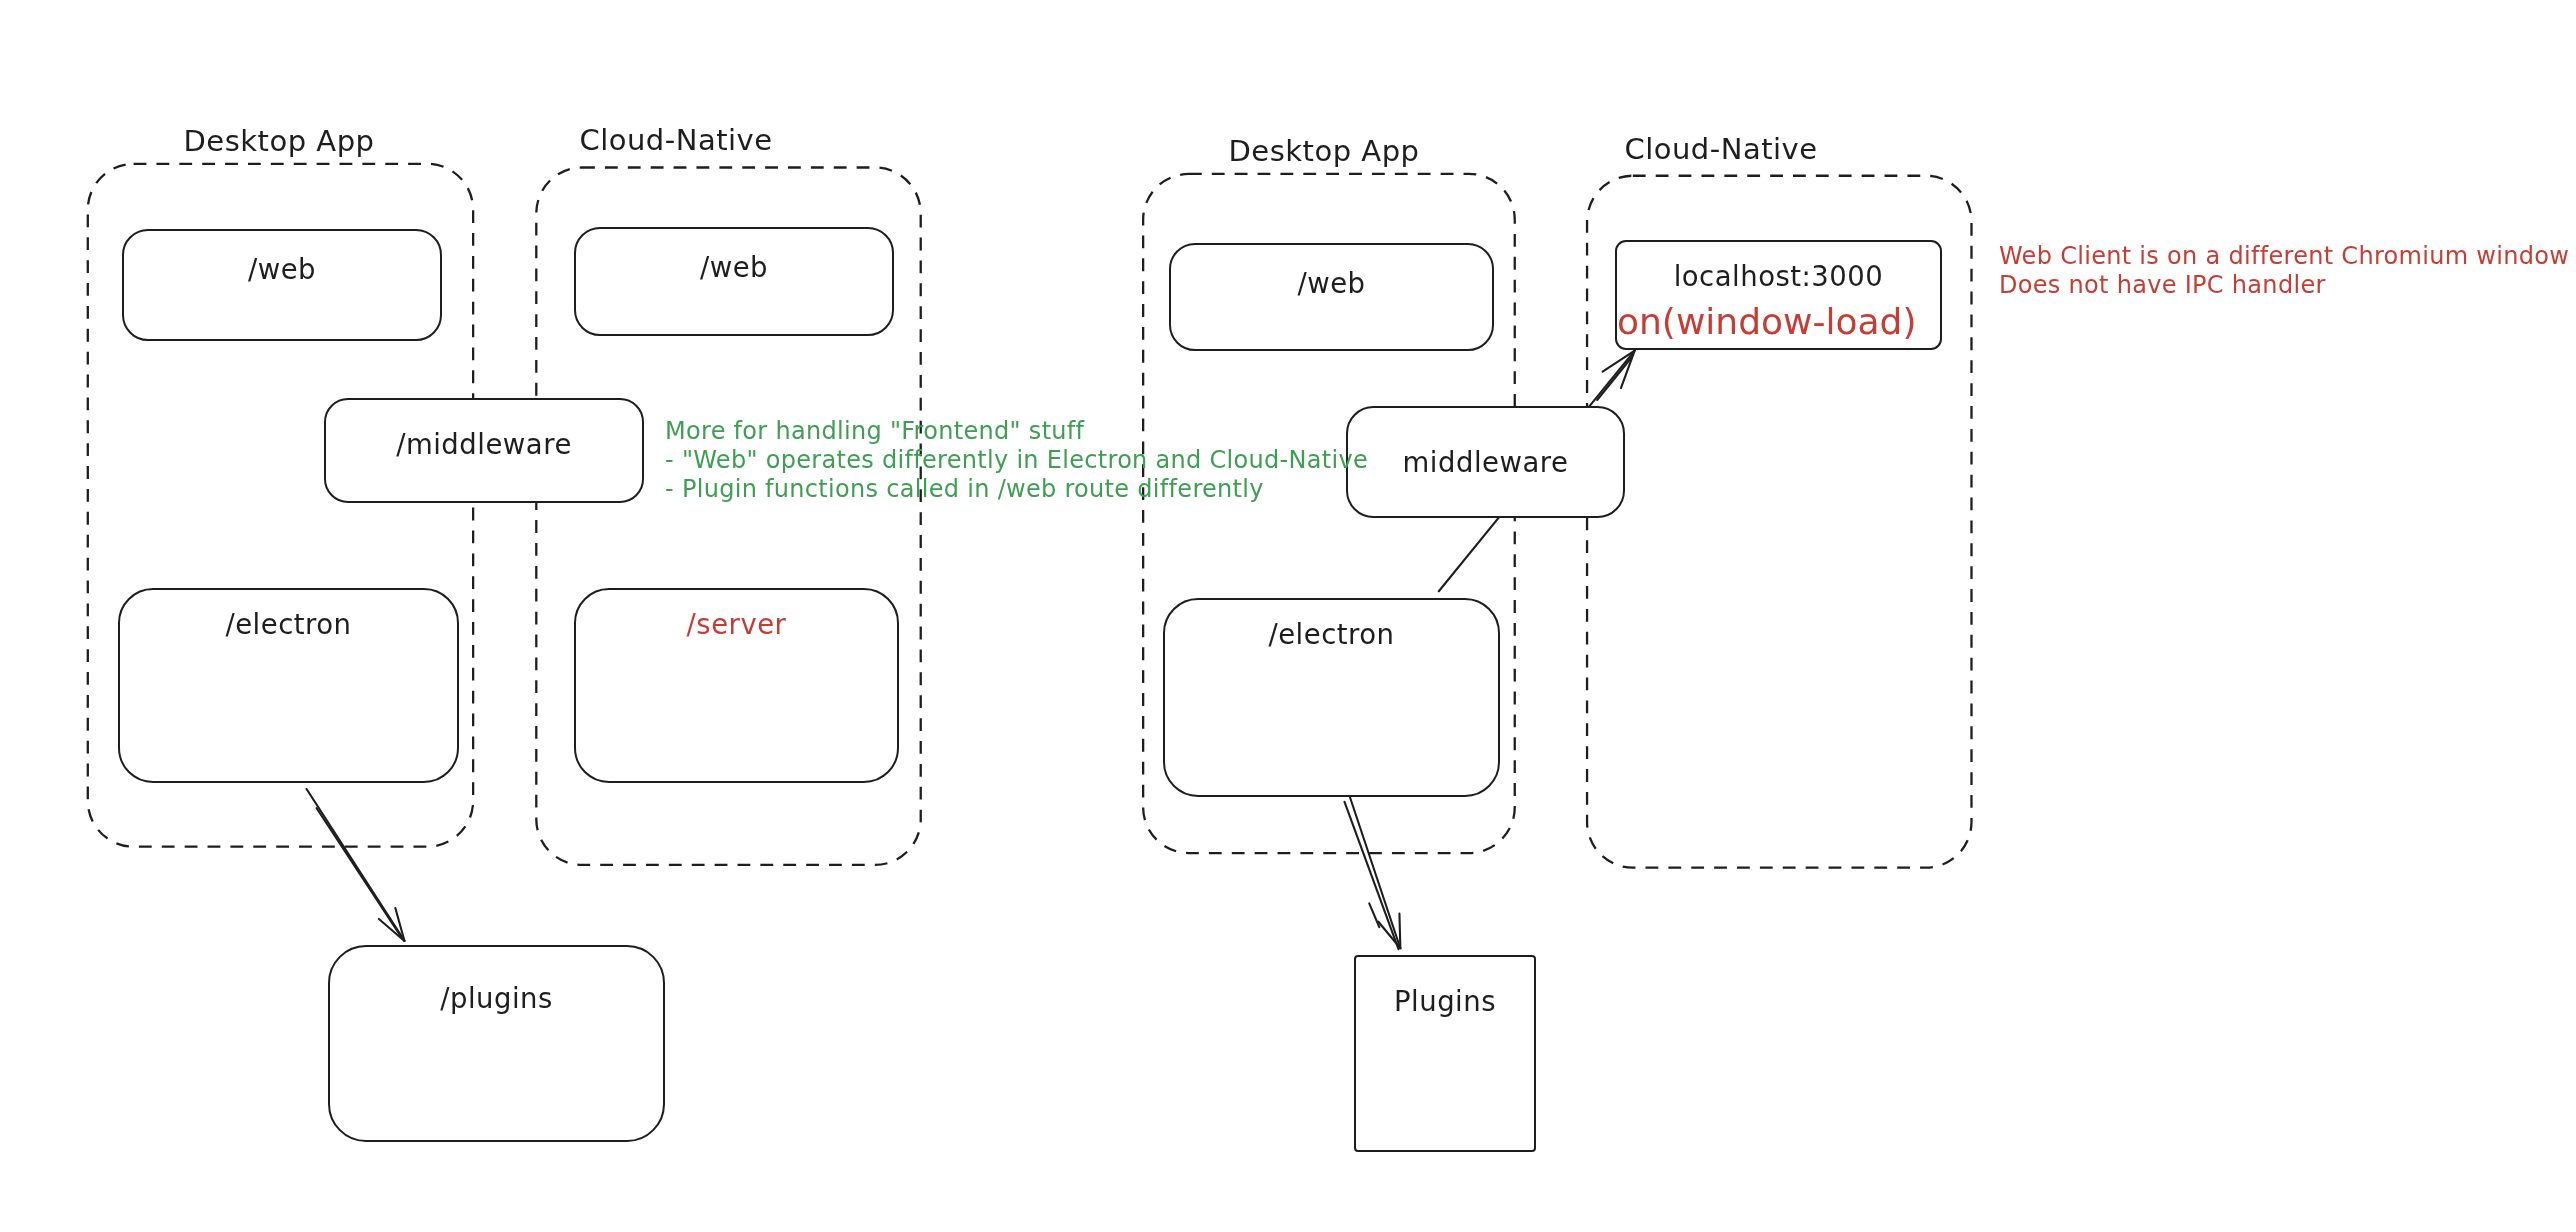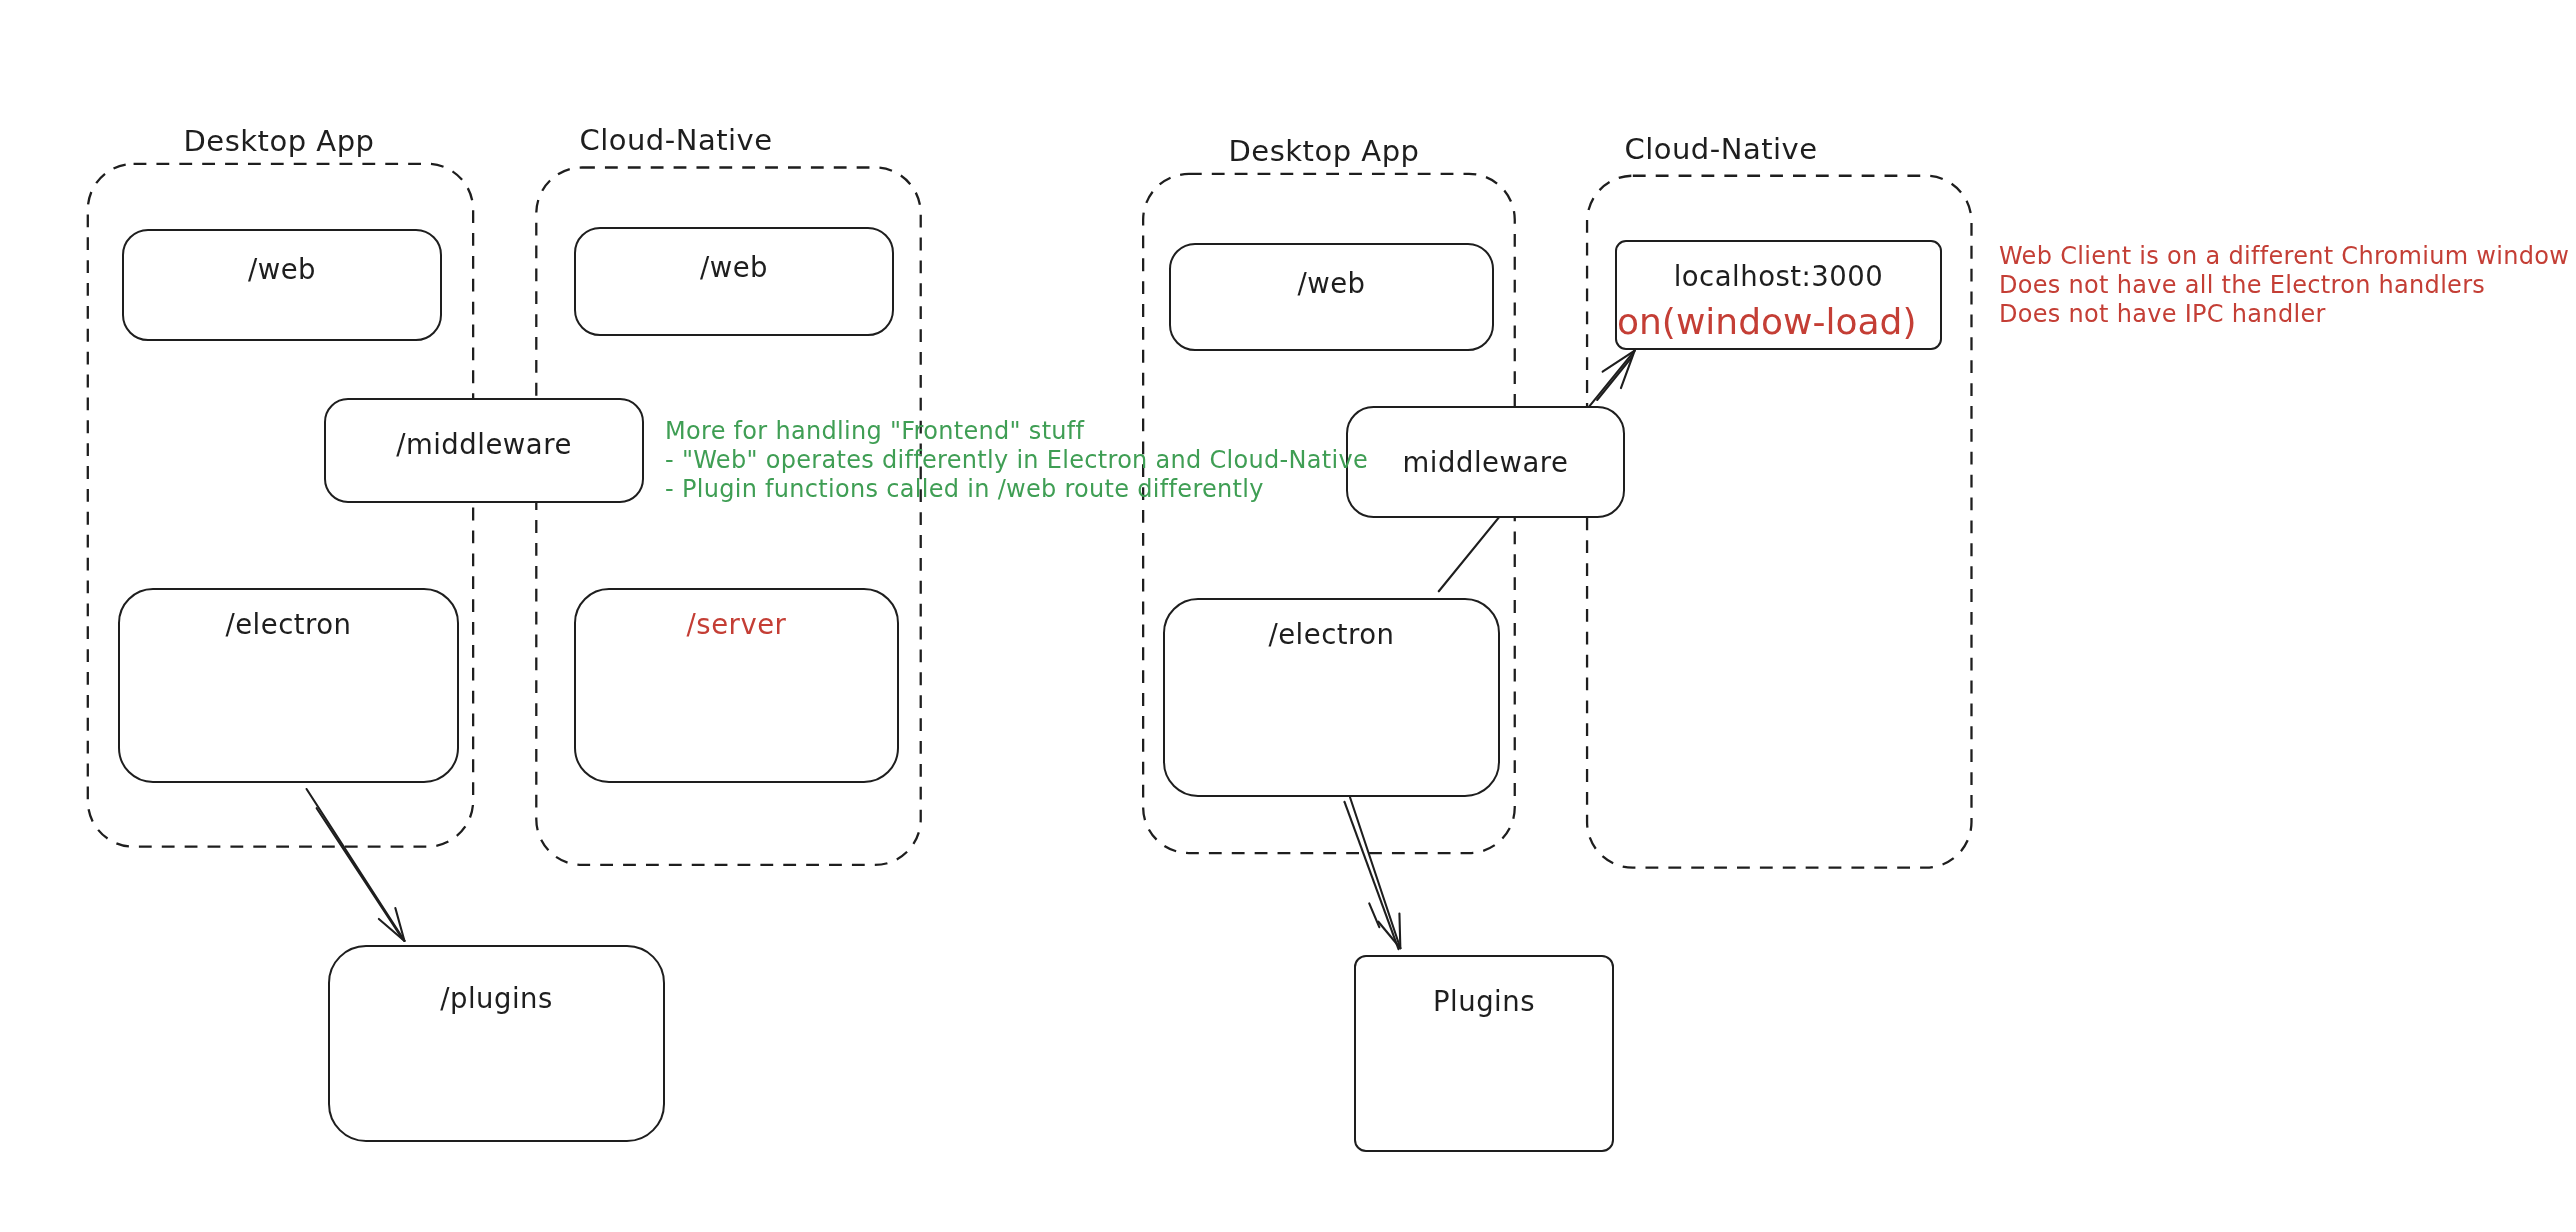--- a/index.html
+++ b/index.html
@@ -78,21 +78,21 @@
   #b-web-cl{left:566px;top:227px;width:320px;height:109px;border-radius:26px;}
   #b-mw-l{left:316px;top:398px;width:320px;height:105px;border-radius:24px;}
   #b-el-l{left:110px;top:588px;width:341px;height:195px;border-radius:35px;}
   #b-srv{left:566px;top:588px;width:325px;height:195px;border-radius:35px;}
   #b-plg-l{left:320px;top:945px;width:337px;height:197px;border-radius:38px;}
 
   #b-web-r{left:1161px;top:243px;width:325px;height:108px;border-radius:26px;}
   #b-lh{left:1607px;top:240px;width:327px;height:110px;border-radius:11px;}
   #b-mw-r{left:1338px;top:406px;width:279px;height:112px;border-radius:27.5px;}
   #b-el-r{left:1155px;top:598px;width:337px;height:199px;border-radius:35px;}
-  #b-plg-r{left:1346px;top:955px;width:260px;height:197px;border-radius:12px;}
+  #b-plg-r{left:1346px;top:955px;width:182px;height:197px;border-radius:4px;}
 
   #note-green{left:657px;top:417px;}
   #note-red{left:1991px;top:242px;}
 </style>
 </head>
 <body>
 
 <div id="canvas">
 
   <svg id="vector-layer" viewBox="0 0 2814 1346">
@@ -177,18 +177,17 @@
   <div class="node" id="b-el-r">
     <div class="node-label pad22">/electron</div>
   </div>
 
   <div class="node" id="b-plg-r">
     <div class="node-label pad32">Plugins</div>
   </div>
 
   <div class="note red-text" id="note-red">
     <div class="line">Web Client is on a different Chromium window</div>
-    <div class="line">Does not have all the Electron handlers</div>
     <div class="line">Does not have IPC handler</div>
   </div>
 
 </div>
 
 
 </body></html>

